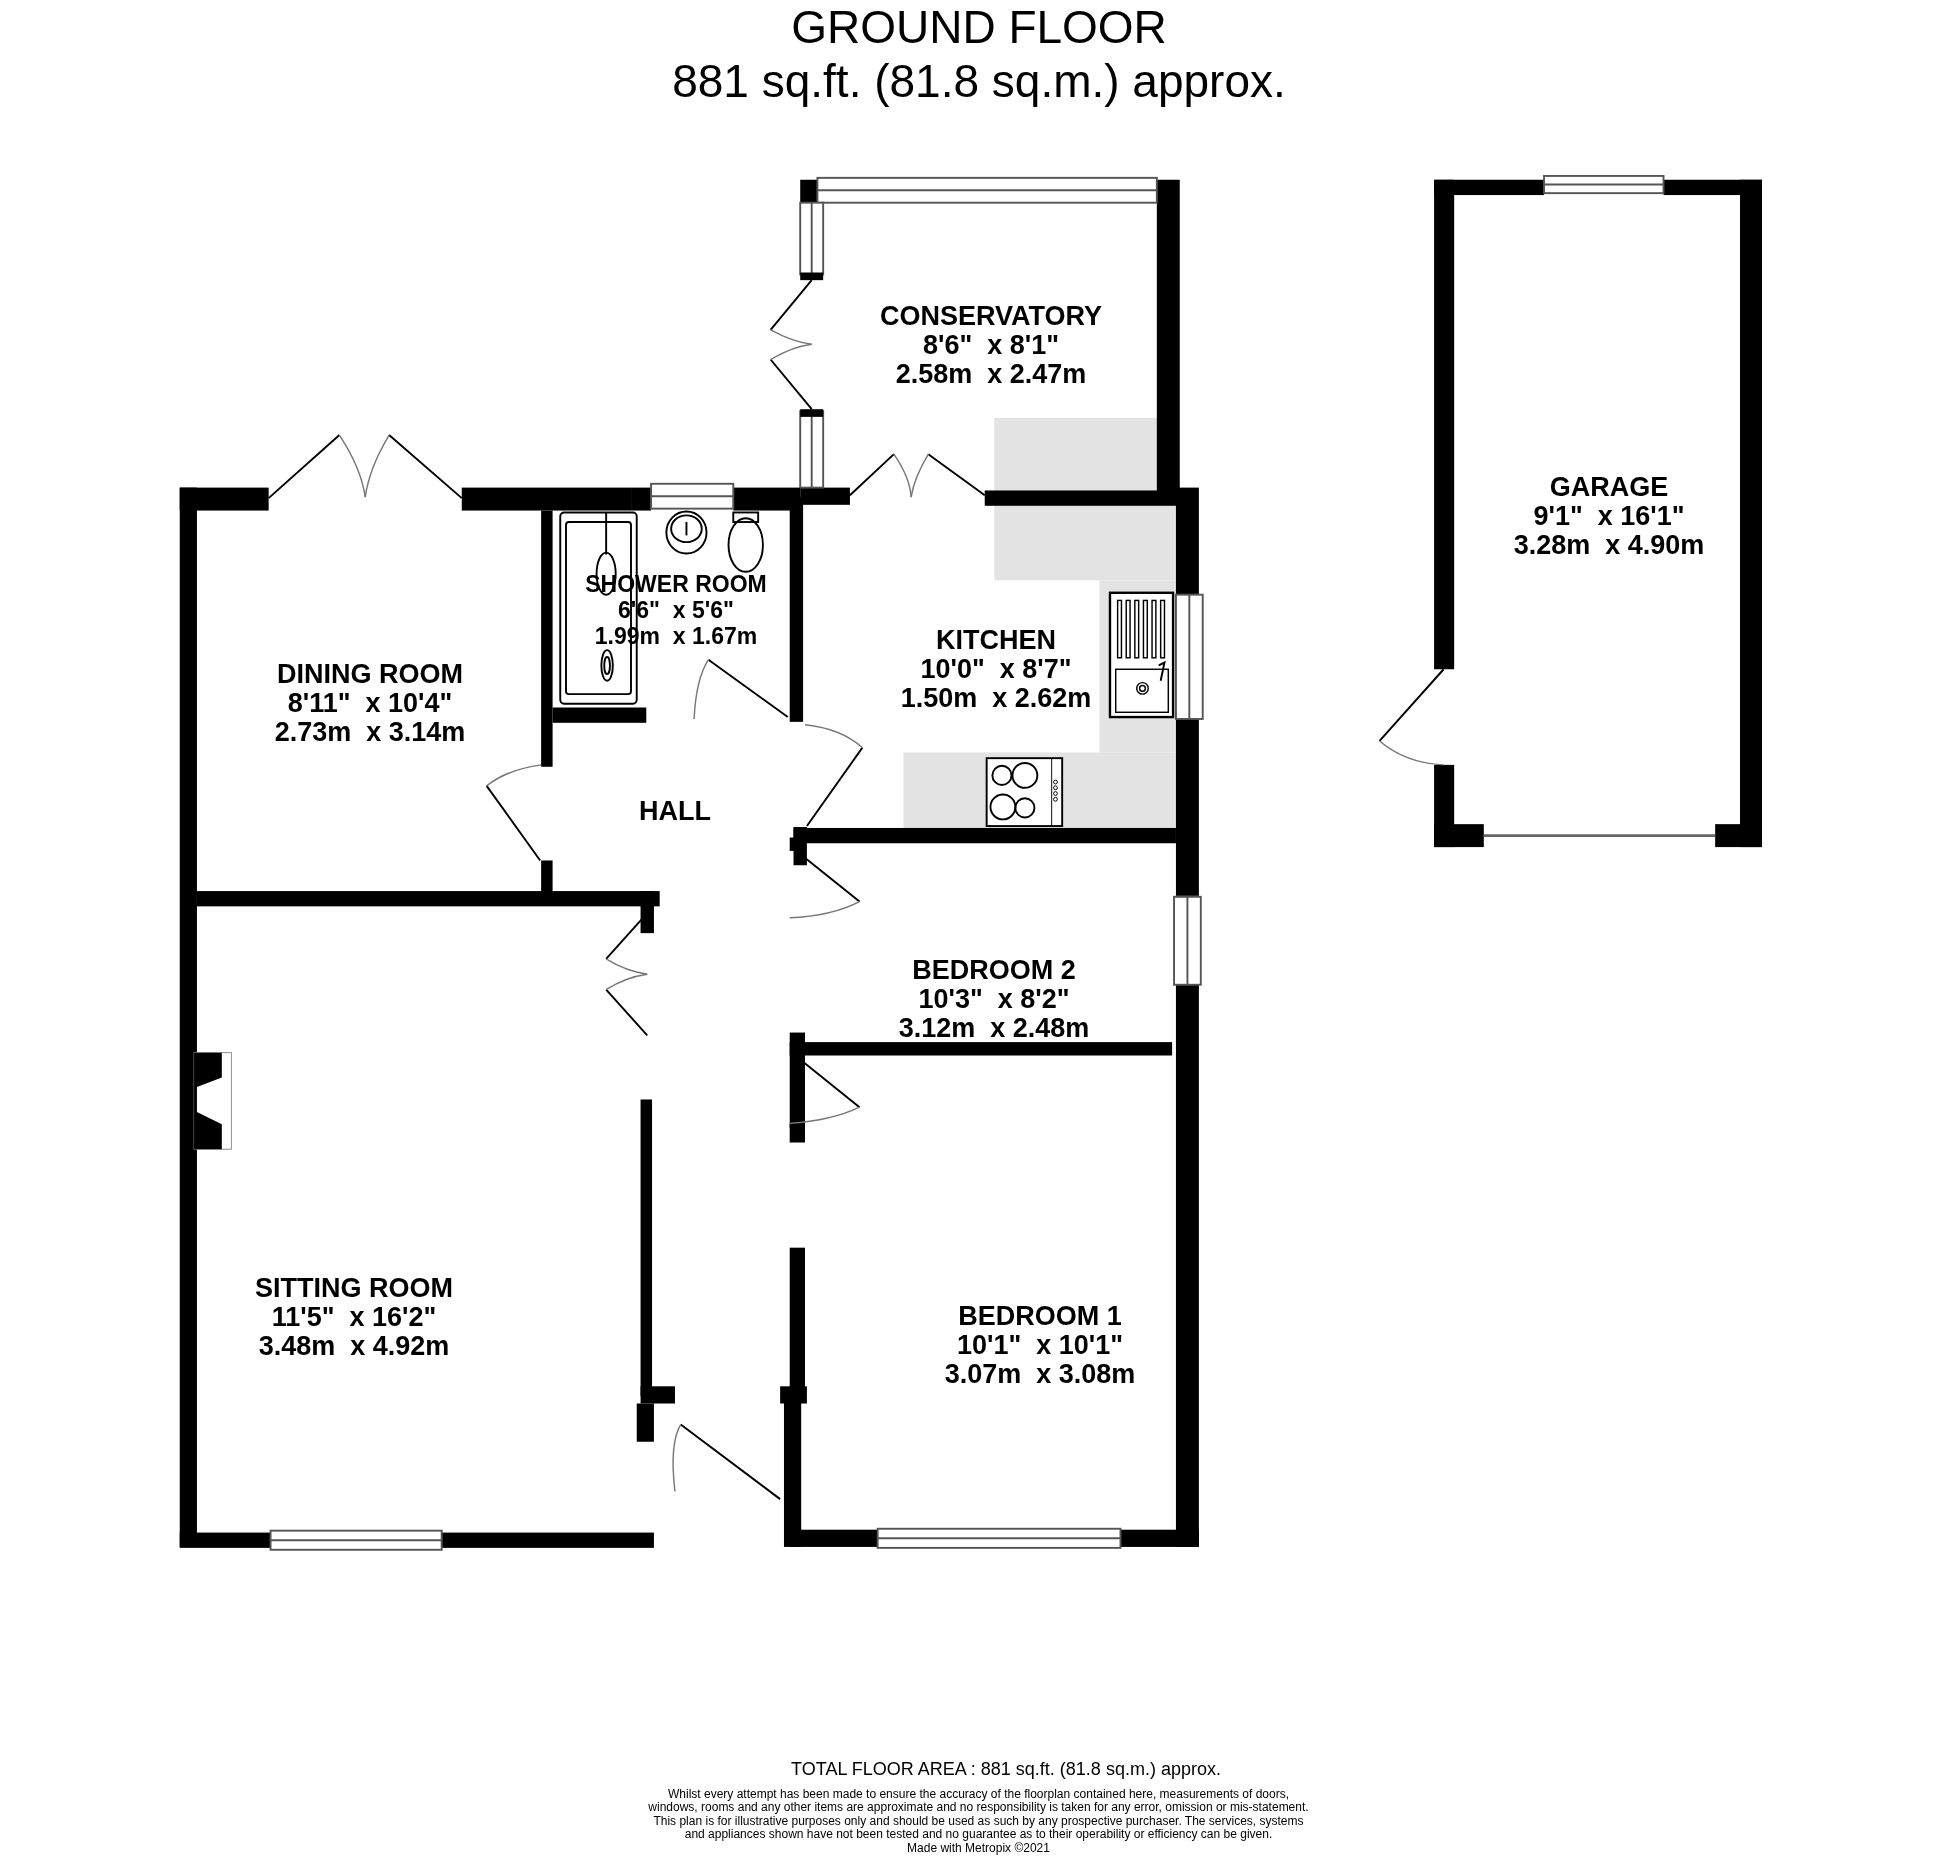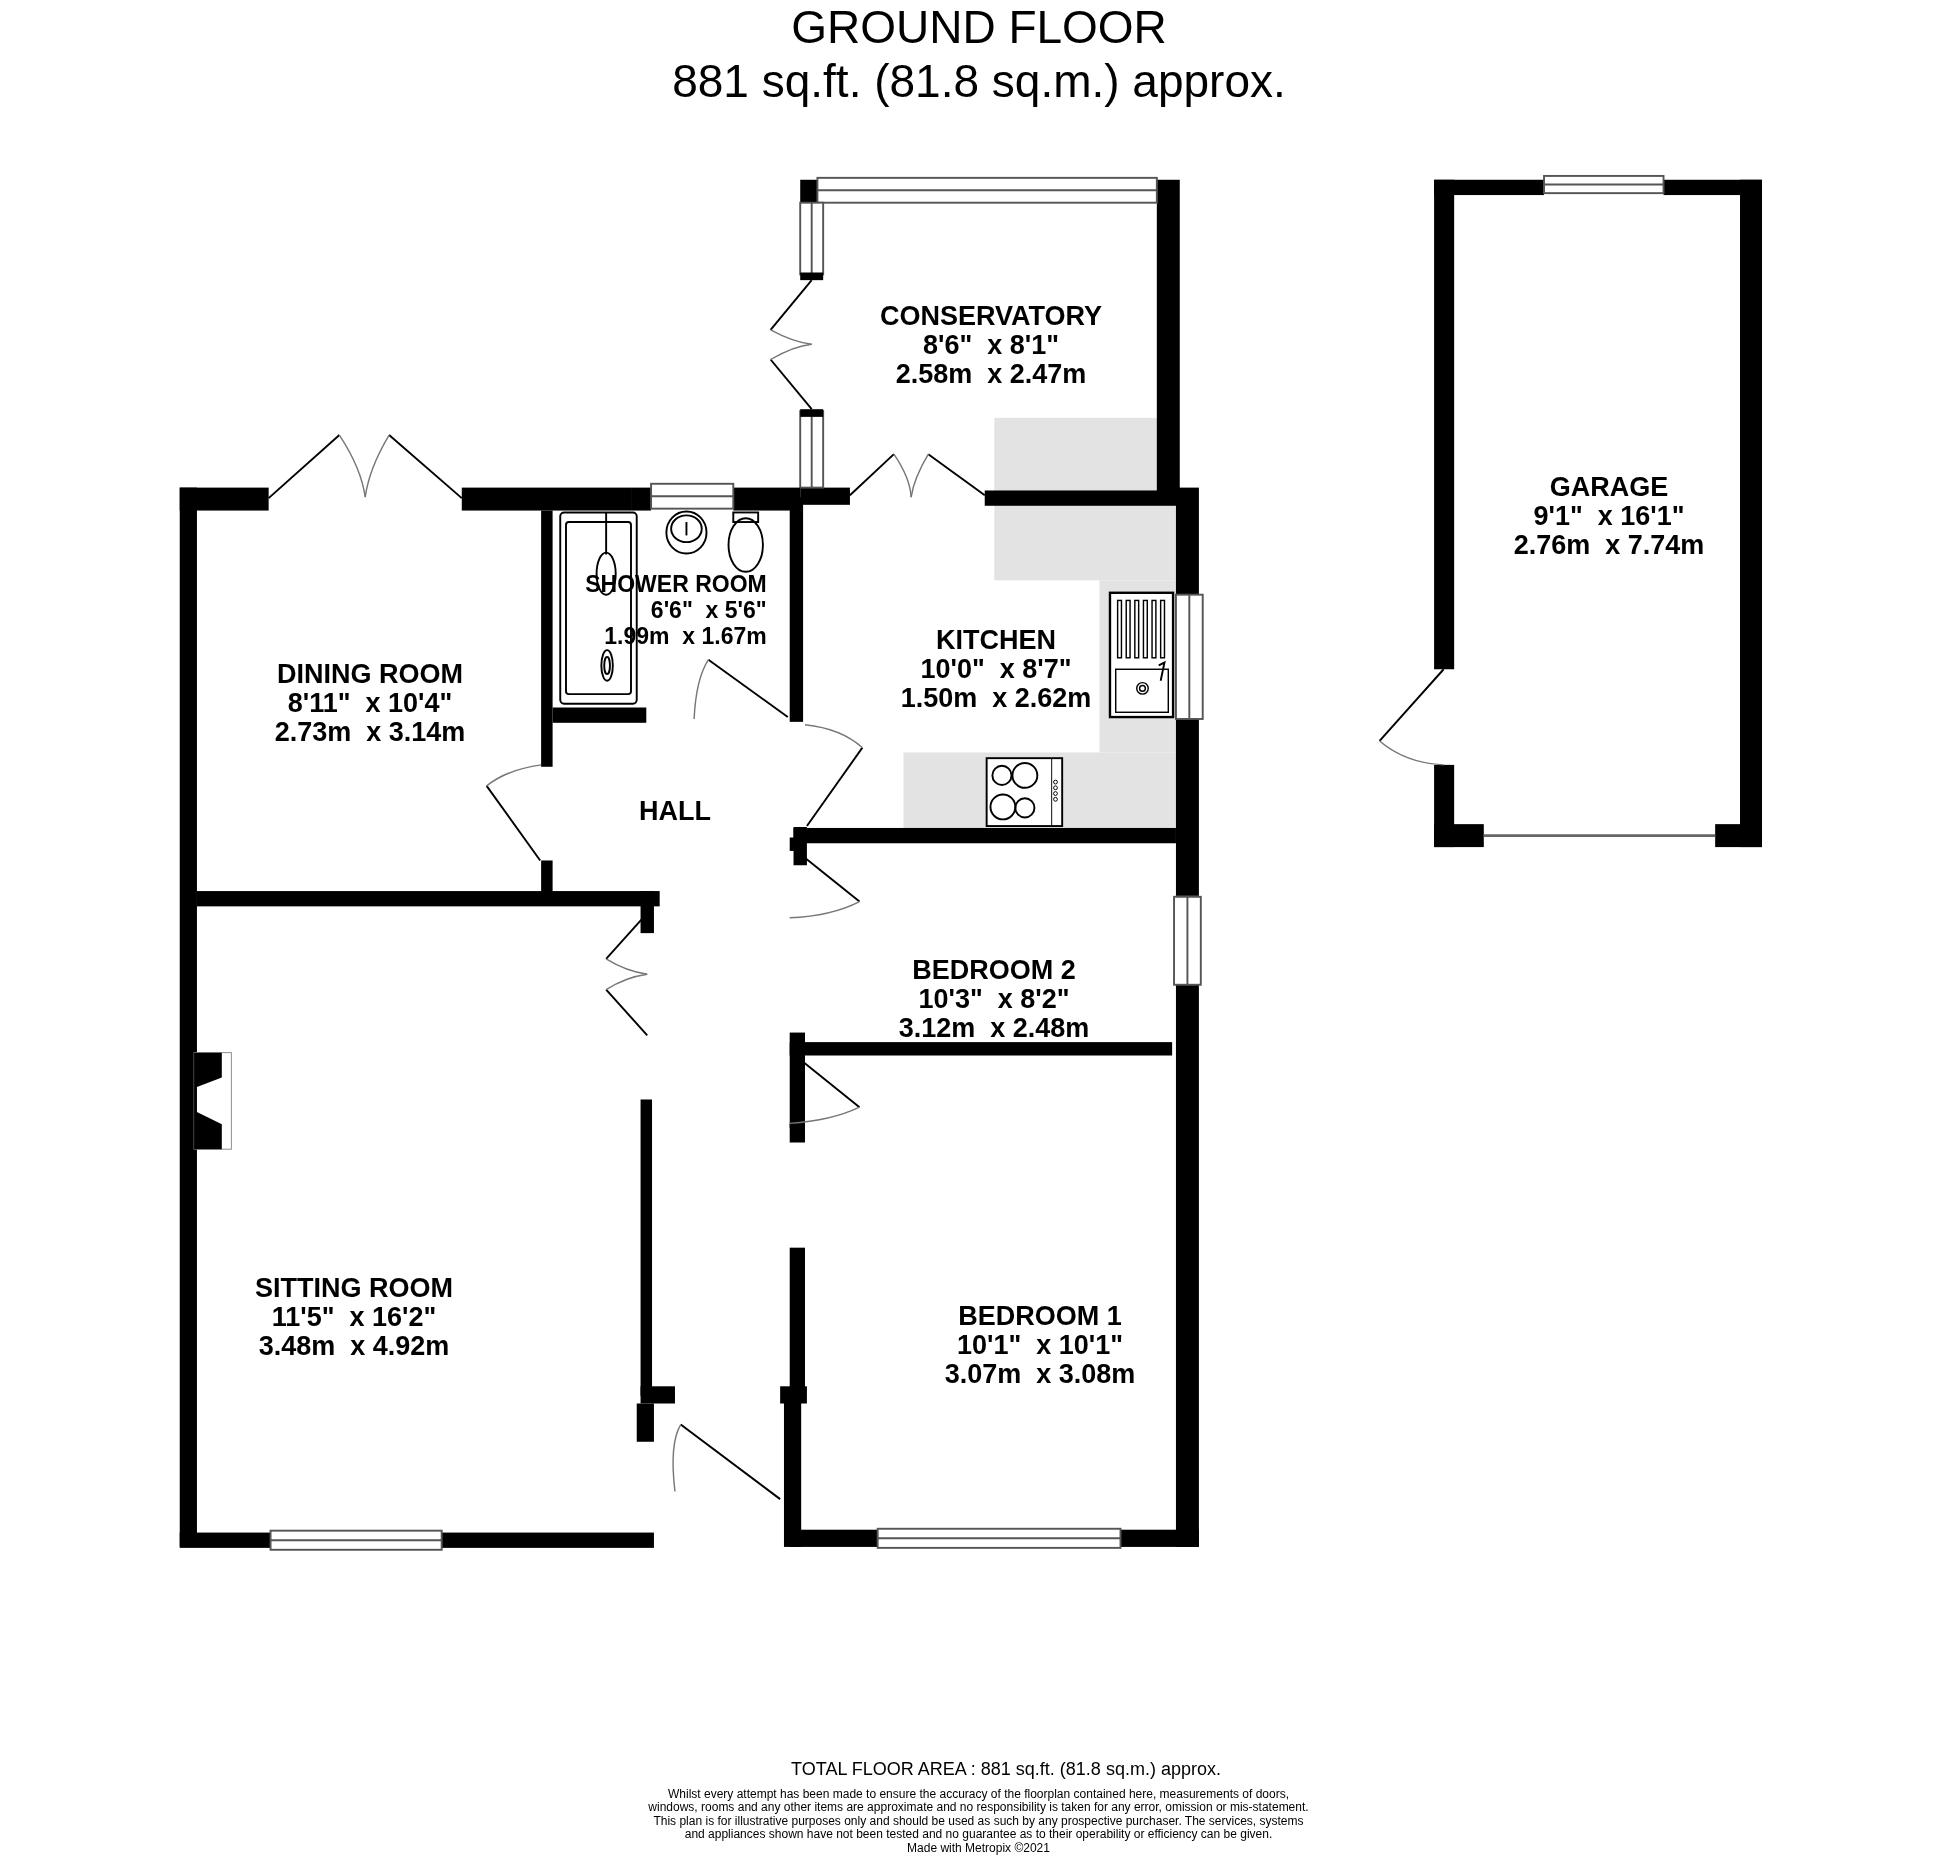--- a/index.html
+++ b/index.html
@@ -265,21 +265,21 @@
   <span class="im" style="white-space:pre">8'6"  x 8'1"</span>
   <span class="mm" style="white-space:pre">2.58m  x 2.47m</span>
 </div>
 
 <div class="room-label" style="left:370px;top:660px;">
   <span class="nm">DINING ROOM</span>
   <span class="im" style="white-space:pre">8'11"  x 10'4"</span>
   <span class="mm" style="white-space:pre">2.73m  x 3.14m</span>
 </div>
 
-<div class="room-label small" style="left:676px;top:571px;text-align:right;">
+<div class="room-label small" style="left:676px;top:571px;">
   <span class="nm">SHOWER ROOM</span>
   <span class="im" style="white-space:pre">6'6"  x 5'6"</span>
   <span class="mm" style="white-space:pre">1.99m  x 1.67m</span>
 </div>
 
 <div class="room-label" style="left:996px;top:626px;">
   <span class="nm">KITCHEN</span>
   <span class="im" style="white-space:pre">10'0"  x 8'7"</span>
   <span class="mm" style="white-space:pre">1.50m  x 2.62m</span>
 </div>
@@ -302,21 +302,21 @@
 
 <div class="room-label" style="left:1040px;top:1302px;">
   <span class="nm">BEDROOM 1</span>
   <span class="im" style="white-space:pre">10'1"  x 10'1"</span>
   <span class="mm" style="white-space:pre">3.07m  x 3.08m</span>
 </div>
 
 <div class="room-label" style="left:1609px;top:473px;">
   <span class="nm">GARAGE</span>
   <span class="im" style="white-space:pre">9'1"  x 16'1"</span>
-  <span class="mm" style="white-space:pre">2.76m  x 7.74m</span>
+  <span class="mm" style="white-space:pre">3.28m  x 4.90m</span>
 </div>
 
 <div class="footer">
   <div class="total">TOTAL FLOOR AREA : 881 sq.ft. (81.8 sq.m.) approx.</div>
   <div class="disc">
     <span>Whilst every attempt has been made to ensure the accuracy of the floorplan contained here, measurements of doors, windows, rooms and any other items are approximate and no responsibility is taken for any error, omission or mis-statement. This plan is for illustrative purposes only and should be used as such by any prospective purchaser. The services, systems and appliances shown have not been tested and no guarantee as to their operability or efficiency can be given.</span>
     <span class="made">Made with Metropix ©2021</span>
   </div>
 </div>
 

